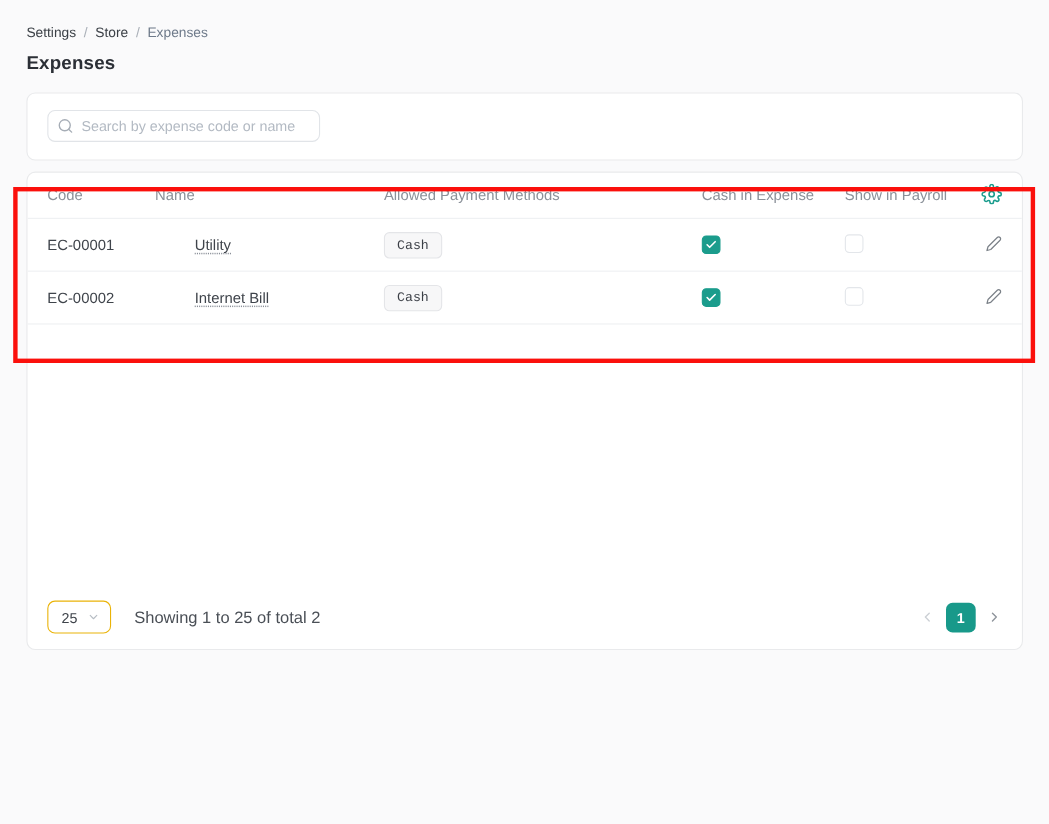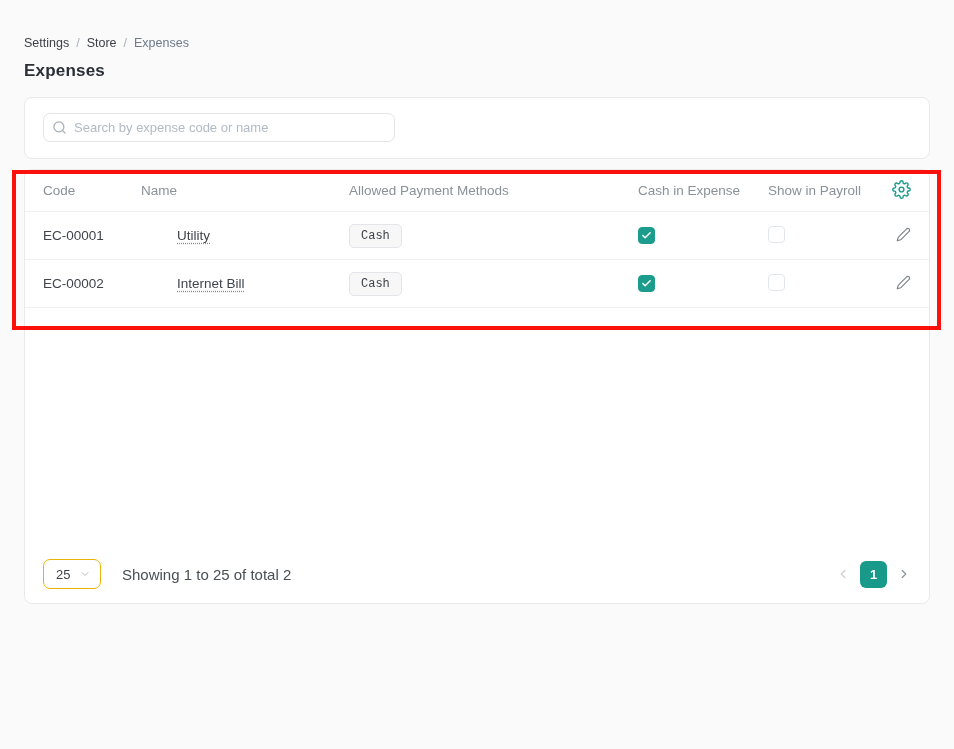--- a/index.html
+++ b/index.html
@@ -7,37 +7,37 @@
   body {
     font-family: "Liberation Sans", sans-serif;
     background: #fafafb;
     position: relative;
     overflow: hidden;
     color: #3f444b;
   }
   .content { padding: 0 24px; }
 
   
-  .breadcrumb { padding-top: 36px; font-size: 12.5px; color: #3c4147; display: flex; gap: 7px; align-items: center; }
+  .breadcrumb { padding-top: 23px; font-size: 12.5px; color: #3c4147; display: flex; gap: 7px; align-items: center; }
   .breadcrumb .sep { color: #a9afb7; }
   .breadcrumb .current { color: #6e7a8a; }
 
   
   .title-row { display: flex; align-items: center; justify-content: space-between; margin-top: 11px; }
   .page-title { font-size: 17px; font-weight: 700; color: #2b2f36; letter-spacing: .2px; }
   .actions { display: flex; gap: 10px; }
   .btn { border: none; border-radius: 6px; font-family: inherit; font-size: 13px; font-weight: 700; color: #fff; padding: 8px 14px; cursor: pointer; }
   .btn-teal { background: #18998a; }
   .btn-red  { background: #f5807f; }
 
   
   .card { background: #fff; border: 1px solid #e9eaec; border-radius: 8px; }
   .search-card { margin-top: 16px; padding: 15px 18px 16px; }
   .search-label { font-size: 13px; font-weight: 600; color: #2f3439; display: block; margin-bottom: 8px; }
-  .search-box { position: relative; width: 352px; }
+  .search-box { position: relative; width: 248px; }
   .search-box input {
     width: 100%; height: 29px; border: 1px solid #e1e4e8; border-radius: 7px;
     padding: 0 10px 0 30px; font-family: inherit; font-size: 13px; color: #3f444b; outline: none; background: #fff;
   }
   .search-box input::placeholder { color: #b3bac3; }
   .search-box .icon-search { position: absolute; left: 9px; top: 7px; width: 15px; height: 15px; color: #a6adb6; }
 
   
   .table-card { margin-top: 10px; height: 435px; display: flex; flex-direction: column; overflow: hidden; }
   .tgrid { display: grid; grid-template-columns: 98px 208px 289px 130px 120px 1fr; align-items: center; padding: 0 18px; }

